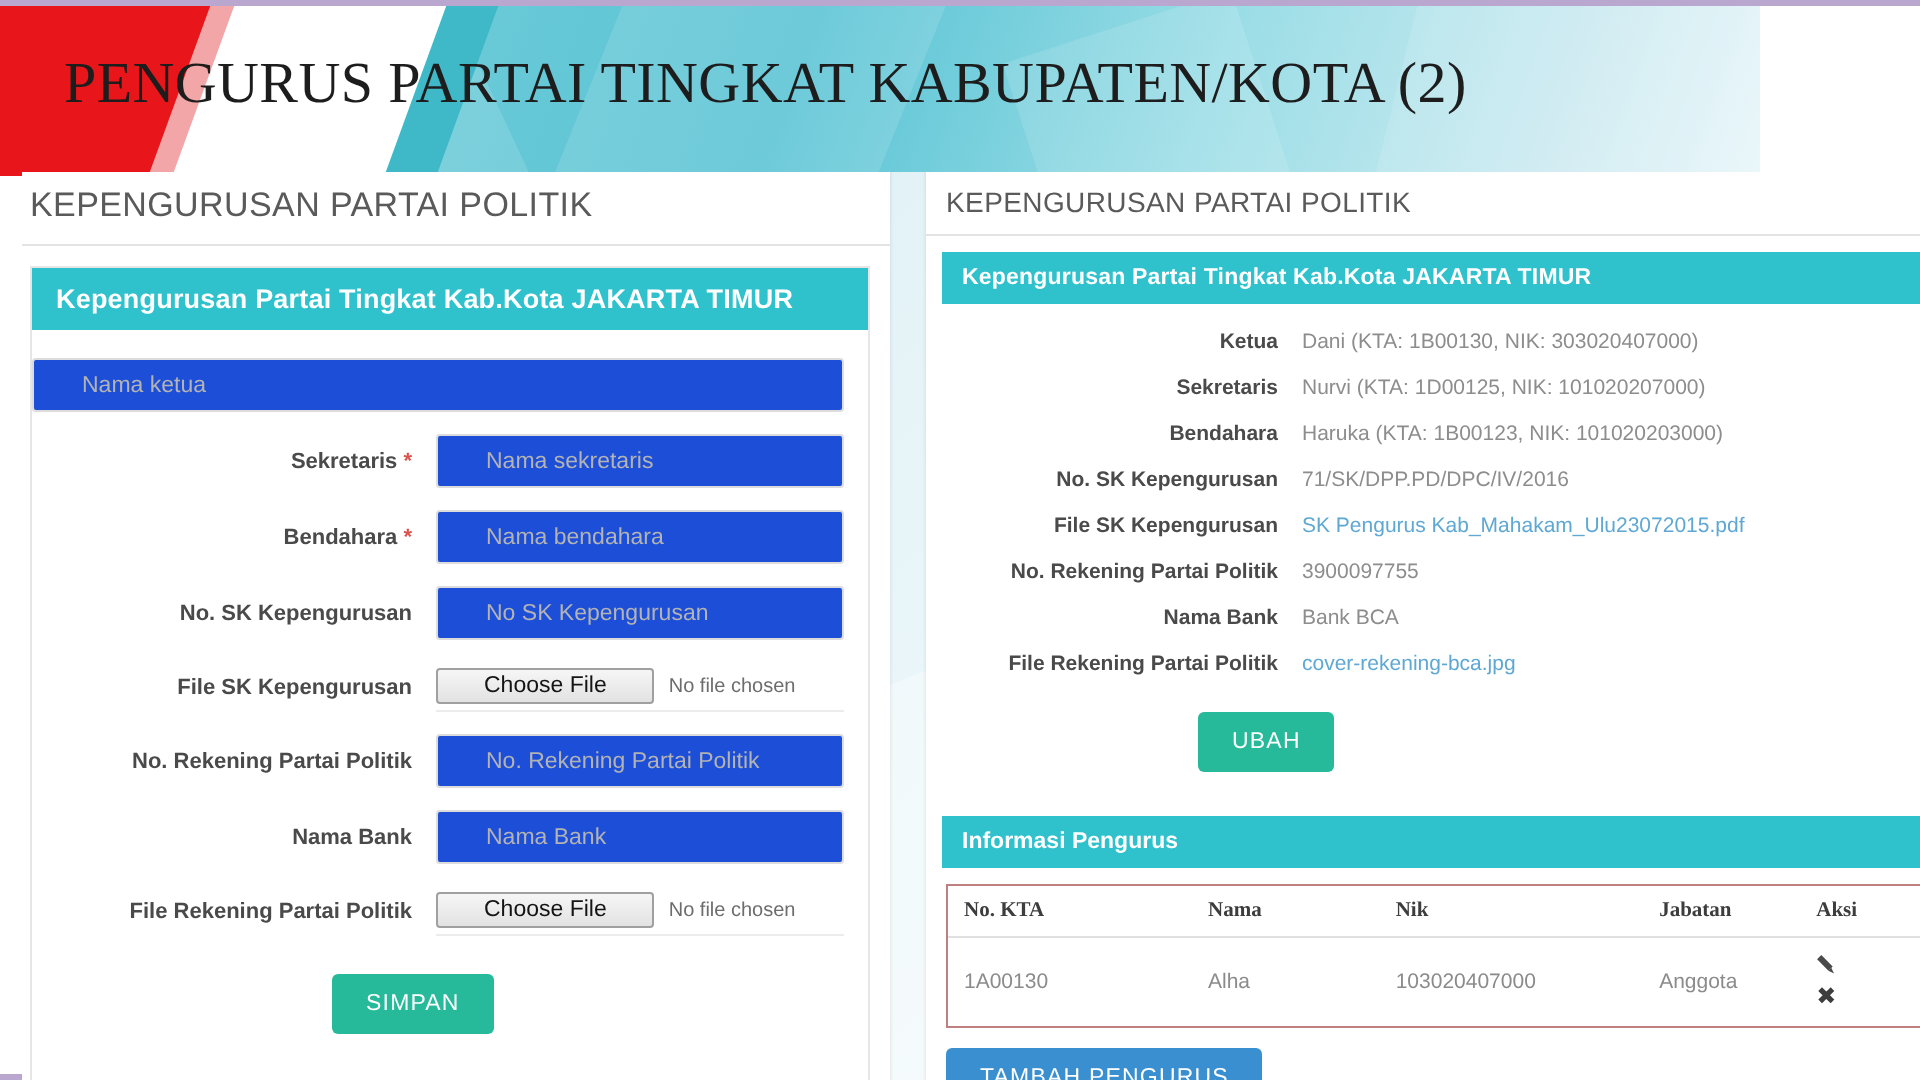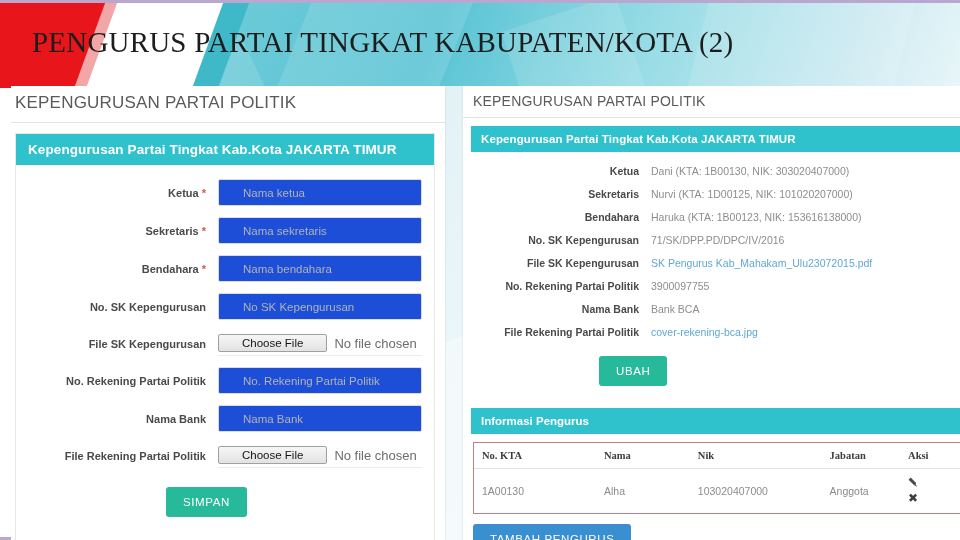--- a/index.html
+++ b/index.html
@@ -4,21 +4,21 @@
 <style>
   html,body{margin:0;padding:0;}
   body{
     width:960px;height:540px;overflow:hidden;
     font-family:"Liberation Sans", sans-serif;
     background:#ffffff;
     position:relative;
   }
   
   .banner{
-    position:absolute;left:0;top:0;width:960px;height:88px;
+    position:absolute;left:0;top:0;width:880px;height:88px;
     overflow:hidden;
     background:linear-gradient(110deg,#9fdbe4 0%, #6ecbd8 22%, #58c3d4 45%, #9adde6 68%, #cbeaf1 88%, #e8f6f9 100%);
   }
   .banner .facet{position:absolute;background:rgba(255,255,255,0.13);}
   .f1{left:300px;top:-40px;width:150px;height:170px;transform:rotate(22deg);}
   .f2{left:520px;top:10px;width:120px;height:140px;transform:rotate(-18deg);background:rgba(255,255,255,0.10);}
   .f3{left:700px;top:-30px;width:200px;height:160px;transform:rotate(14deg);background:rgba(255,255,255,0.18);}
   .f4{left:140px;top:30px;width:120px;height:120px;transform:rotate(-25deg);background:rgba(0,0,0,0.04);}
   .band{position:absolute;top:-20px;height:140px;transform:skewX(-20deg);}
   .band-red{left:-60px;width:150px;background:#e8161a;}
@@ -79,21 +79,21 @@
   .finput.narrow{max-width:205px;}
   .ffile{
     flex:1;max-width:210px;height:24px;display:flex;align-items:center;
     border-bottom:1px solid #ececec;
   }
   .choose{
     border:1px solid #a0a0a0;background:linear-gradient(#f6f6f6,#e2e2e2);
     border-radius:2px;font-size:11.5px;color:#141414;
     padding:2px 23px;margin-right:7px;white-space:nowrap;
   }
-  .nofile{font-size:13px;color:#6d6d6d;}
+  .nofile{font-size:10px;color:#6d6d6d;}
 
   .btn{
     display:inline-block;border:none;border-radius:3px;color:#fff;
     font-size:11.5px;letter-spacing:0.6px;padding:9px 17px;cursor:pointer;
   }
   .btn-green{background:#26b99a;}
   .btn-blue{background:#3a8fd0;}
   .btn-wrap{text-align:left;padding:8px 0 14px 150px;}
   .btn-wrap-right{padding:8px 0 12px 128px;}
 
@@ -156,21 +156,20 @@
   <div class="facet sf2"></div>
   <div class="facet sf3"></div>
 
   <div class="panel panel-left">
     <div class="page-title">KEPENGURUSAN PARTAI POLITIK</div>
     <div class="box">
       <div class="box-head">Kepengurusan Partai Tingkat Kab.Kota JAKARTA TIMUR</div>
       <div class="box-body">
 
         <div class="frow">
-          <div class="flabel"><span>Ketua</span> <span class="req">*</span></div>
           <div class="finput">Nama ketua</div>
         </div>
 
         <div class="frow">
           <div class="flabel"><span>Sekretaris</span> <span class="req">*</span></div>
           <div class="finput">Nama sekretaris</div>
         </div>
 
         <div class="frow">
           <div class="flabel"><span>Bendahara</span> <span class="req">*</span></div>
@@ -224,21 +223,21 @@
         <div class="drow">
           <div class="dlabel">Ketua</div>
           <div class="dval">Dani (KTA: 1B00130, NIK: 303020407000)</div>
         </div>
         <div class="drow">
           <div class="dlabel">Sekretaris</div>
           <div class="dval">Nurvi (KTA: 1D00125, NIK: 101020207000)</div>
         </div>
         <div class="drow">
           <div class="dlabel">Bendahara</div>
-          <div class="dval">Haruka (KTA: 1B00123, NIK: 153616138000)</div>
+          <div class="dval">Haruka (KTA: 1B00123, NIK: 101020203000)</div>
         </div>
         <div class="drow">
           <div class="dlabel">No. SK Kepengurusan</div>
           <div class="dval">71/SK/DPP.PD/DPC/IV/2016</div>
         </div>
         <div class="drow">
           <div class="dlabel">File SK Kepengurusan</div>
           <div class="dval link">SK Pengurus Kab_Mahakam_Ulu23072015.pdf</div>
         </div>
         <div class="drow">

